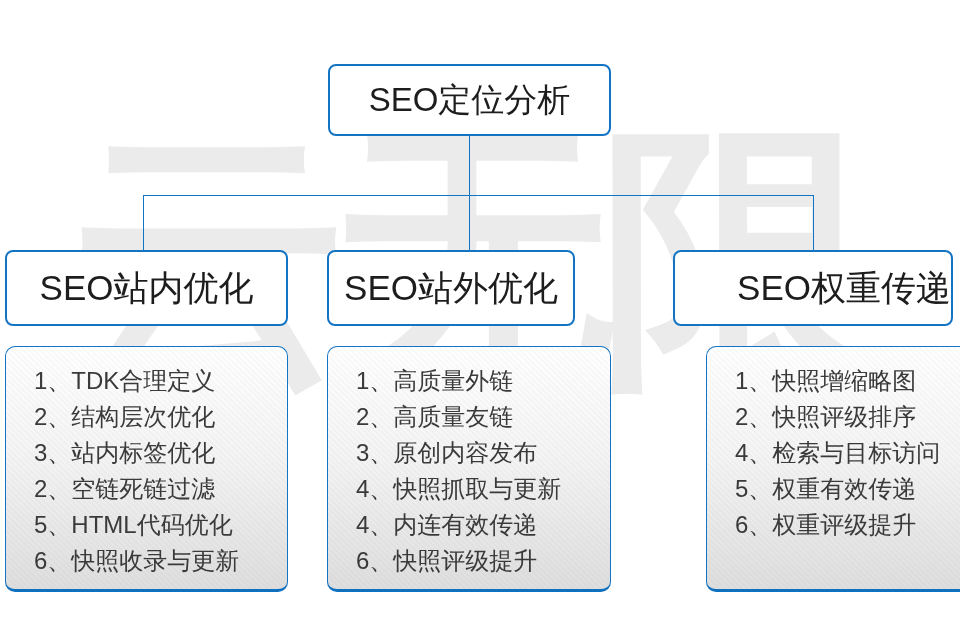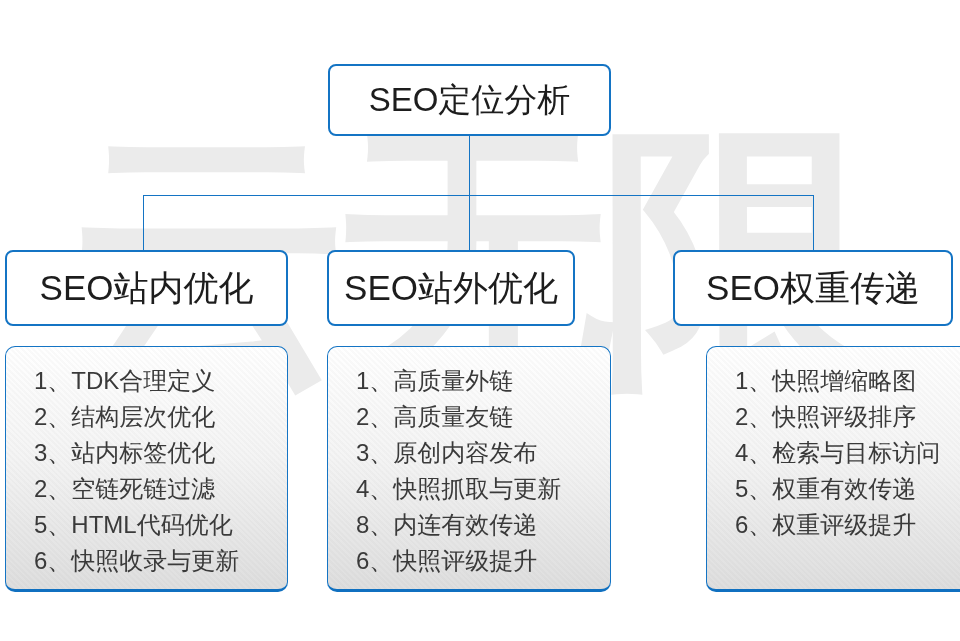--- a/index.html
+++ b/index.html
@@ -52,21 +52,21 @@
     width: 283px; height: 72px;
     font-size: 33px;
   }
   .branch-header {
     top: 250px;
     height: 76px;
     font-size: 35px;
   }
   .bh-0 { left: 5px;   width: 283px; }
   .bh-1 { left: 327px; width: 248px; }
-  .bh-2 { left: 673px; width: 280px; }
+  .bh-2 { left: 673px; width: 280px; justify-content: flex-end; }
   .branch-list {
     position: absolute;
     top: 331px;
     height: 246px;
     border: 1.5px solid #1474c4;
     border-bottom: 3px solid #1070c0;
     border-radius: 10px;
     z-index: 2;
     padding: 16px 10px 0 28px;
     background:
@@ -118,21 +118,21 @@
     <div class="list-item">2、空链死链过滤</div>
     <div class="list-item">5、HTML代码优化</div>
     <div class="list-item">6、快照收录与更新</div>
   </div>
 
   <div class="branch-list bl-1">
     <div class="list-item">1、高质量外链</div>
     <div class="list-item">2、高质量友链</div>
     <div class="list-item">3、原创内容发布</div>
     <div class="list-item">4、快照抓取与更新</div>
-    <div class="list-item">8、内连有效传递</div>
+    <div class="list-item">4、内连有效传递</div>
     <div class="list-item">6、快照评级提升</div>
   </div>
 
   <div class="branch-list bl-2">
     <div class="list-item">1、快照增缩略图</div>
     <div class="list-item">2、快照评级排序</div>
     <div class="list-item">4、检索与目标访问</div>
     <div class="list-item">5、权重有效传递</div>
     <div class="list-item">6、权重评级提升</div>
   </div>

